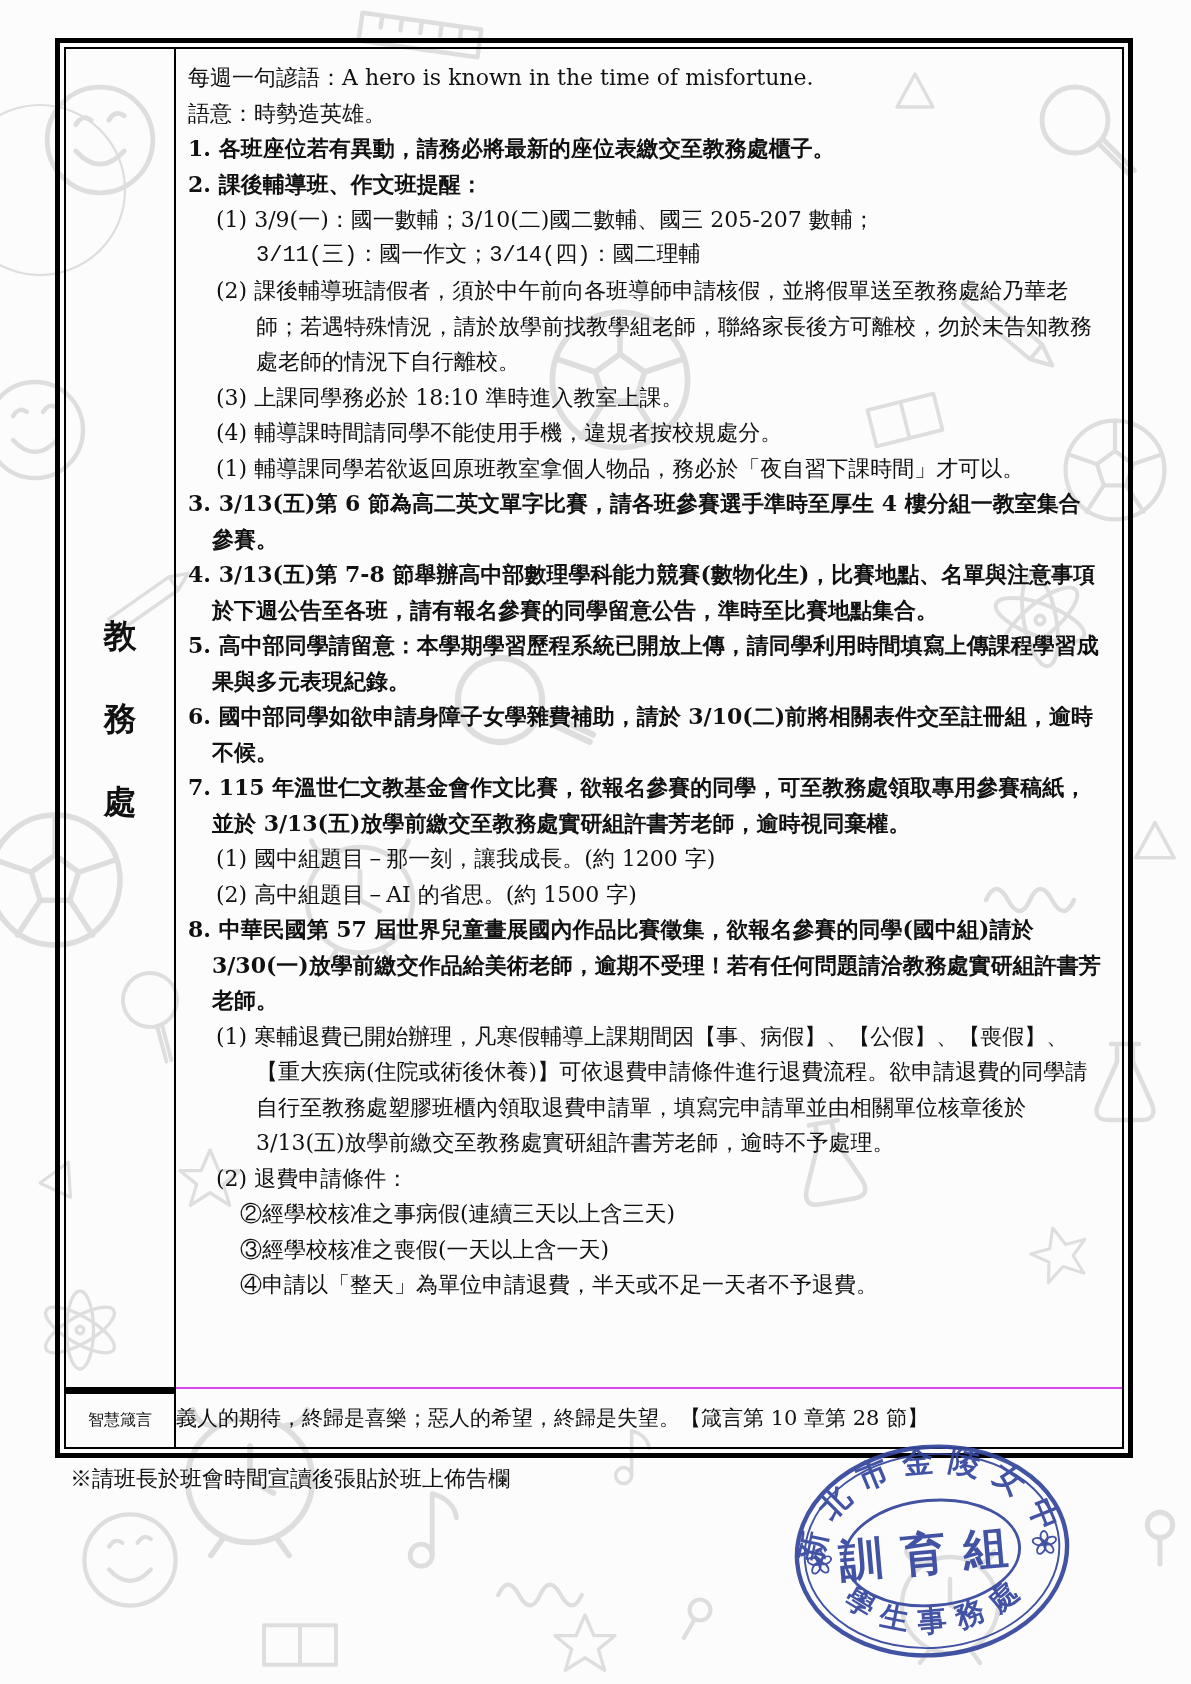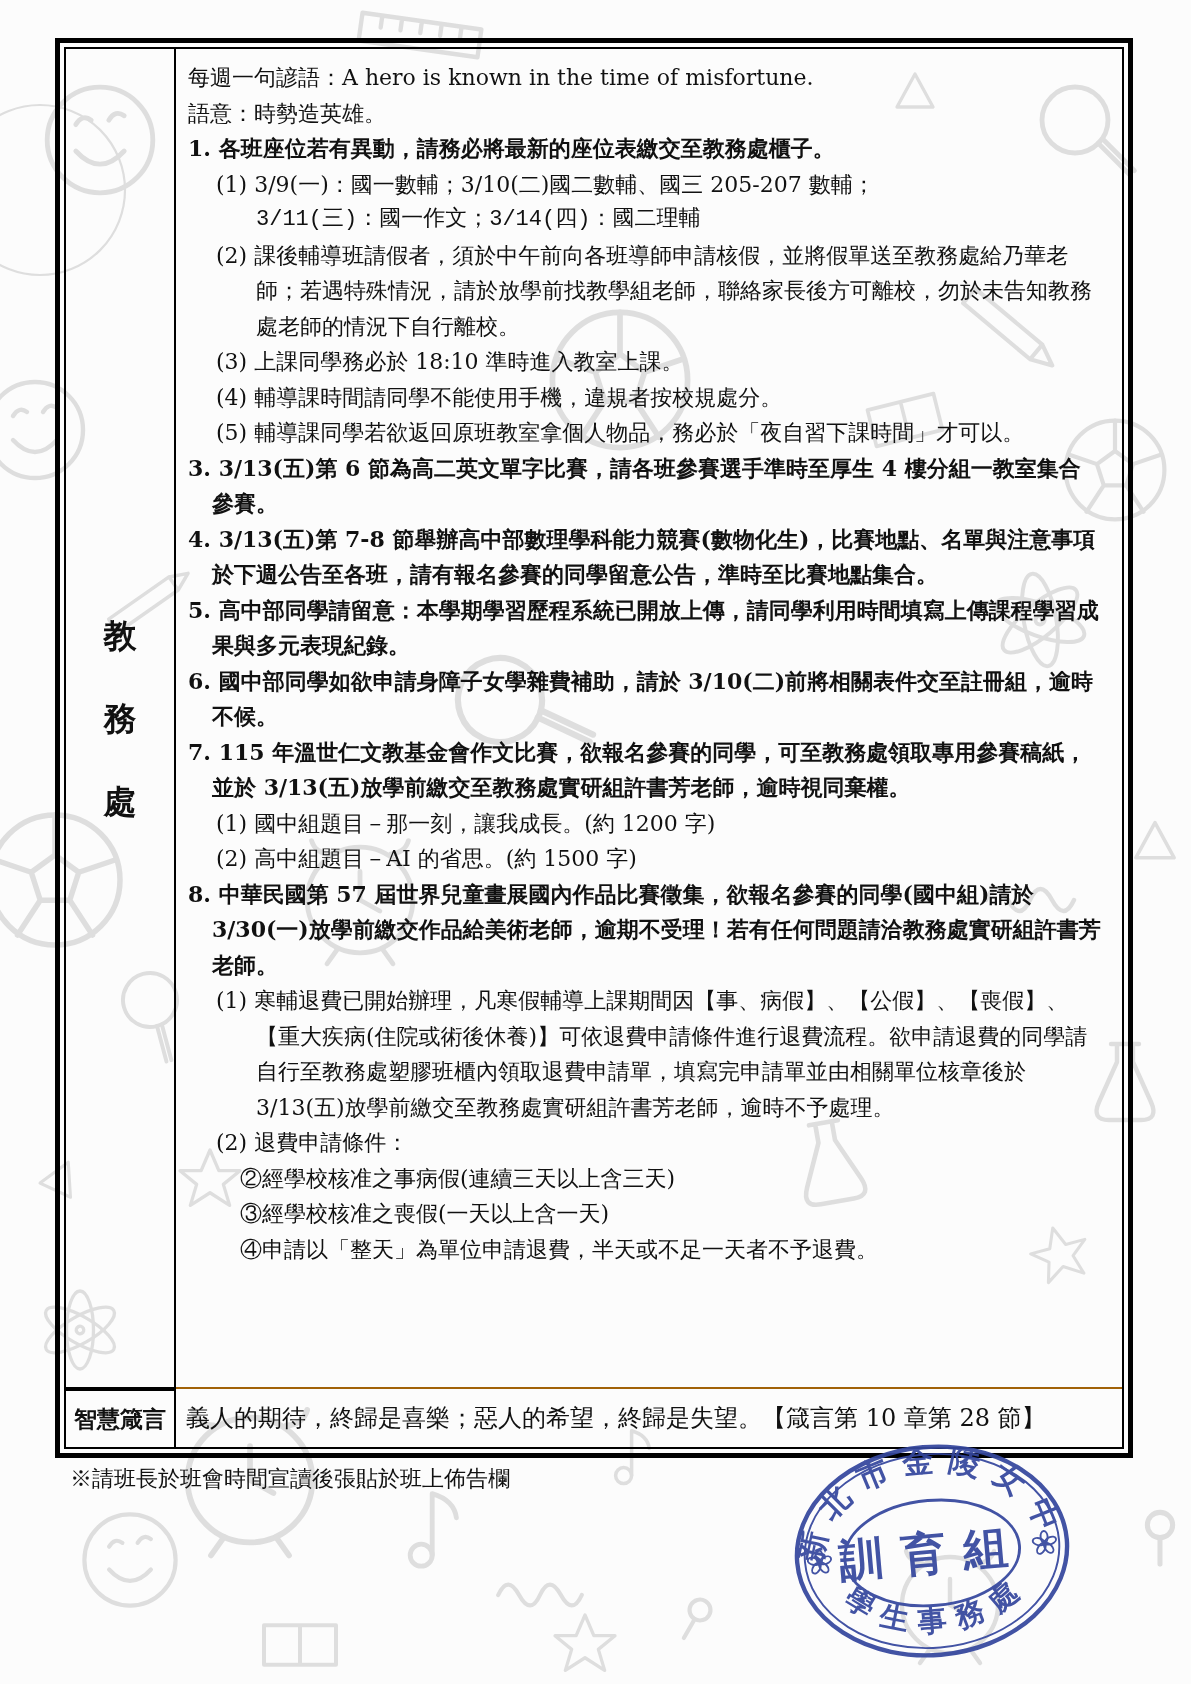--- a/index.html
+++ b/index.html
@@ -34,28 +34,28 @@
     padding:11px 20px 0 12px;overflow:hidden;
   }
   .ln{font-size:22px;line-height:35.5px;}
   .ln.flush{padding-left:0;}
   .ln.item{padding-left:24px;text-indent:-24px;font-weight:bold;}
   .ln.sub{padding-left:68px;text-indent:-40px;}
   .ln.subcont{padding-left:68px;font-family:Liberation Mono, monospace;}
   .ln.circ{padding-left:52px;}
 
   .cell-wisdom-label{
-    border-right:2px solid #000;border-top:4px solid #000000;
+    border-right:2px solid #000;border-top:7px solid #000000;
     display:flex;align-items:center;justify-content:center;
-    font-weight:700;font-size:23px;letter-spacing:0px;
+    font-weight:400;font-size:16px;letter-spacing:0px;
   }
   .cell-wisdom-text{
-    border-top:2px solid #a16207;
-    display:flex;align-items:center;padding-left:10px;
-    font-size:24px;
+    border-top:2px solid #d946ef;
+    display:flex;align-items:center;
+    font-size:21px;
   }
 
   .footer-note{
     position:absolute;left:70px;top:1464px;z-index:1;
     font-size:22px;
   }
 
   
   .stamp{
     position:absolute;left:786px;top:1434px;width:292px;height:234px;z-index:2;
@@ -166,26 +166,27 @@
       <div class="cell-office">
         <div class="office-char">教</div>
         <div class="office-char">務</div>
         <div class="office-char">處</div>
       </div>
 
       <div class="cell-content">
         <div class="ln flush">每週一句諺語：A hero is known in the time of misfortune.</div>
         <div class="ln flush">語意：時勢造英雄。</div>
         <div class="ln item">1. 各班座位若有異動，請務必將最新的座位表繳交至教務處櫃子。</div>
+        <div class="ln item">2. 課後輔導班、作文班提醒：</div>
         <div class="ln sub">(1) 3/9(一)：國一數輔；3/10(二)國二數輔、國三 205-207 數輔；</div>
         <div class="ln subcont">3/11(三)：國一作文；3/14(四)：國二理輔</div>
         <div class="ln sub">(2) 課後輔導班請假者，須於中午前向各班導師申請核假，並將假單送至教務處給乃華老師；若遇特殊情況，請於放學前找教學組老師，聯絡家長後方可離校，勿於未告知教務處老師的情況下自行離校。</div>
         <div class="ln sub">(3) 上課同學務必於 18:10 準時進入教室上課。</div>
         <div class="ln sub">(4) 輔導課時間請同學不能使用手機，違規者按校規處分。</div>
-        <div class="ln sub">(5) 輔導課同學若欲返回原班教室拿個人物品，務必於「夜自習下課時間」才可以。</div>
+        <div class="ln sub">(1) 輔導課同學若欲返回原班教室拿個人物品，務必於「夜自習下課時間」才可以。</div>
         <div class="ln item">3. 3/13(五)第 6 節為高二英文單字比賽，請各班參賽選手準時至厚生 4 樓分組一教室集合參賽。</div>
         <div class="ln item">4. 3/13(五)第 7-8 節舉辦高中部數理學科能力競賽(數物化生)，比賽地點、名單與注意事項於下週公告至各班，請有報名參賽的同學留意公告，準時至比賽地點集合。</div>
         <div class="ln item">5. 高中部同學請留意：本學期學習歷程系統已開放上傳，請同學利用時間填寫上傳課程學習成果與多元表現紀錄。</div>
         <div class="ln item">6. 國中部同學如欲申請身障子女學雜費補助，請於 3/10(二)前將相關表件交至註冊組，逾時不候。</div>
         <div class="ln item">7. 115 年溫世仁文教基金會作文比賽，欲報名參賽的同學，可至教務處領取專用參賽稿紙，並於 3/13(五)放學前繳交至教務處實研組許書芳老師，逾時視同棄權。</div>
         <div class="ln sub">(1) 國中組題目－那一刻，讓我成長。(約 1200 字)</div>
         <div class="ln sub">(2) 高中組題目－AI 的省思。(約 1500 字)</div>
         <div class="ln item">8. 中華民國第 57 屆世界兒童畫展國內作品比賽徵集，欲報名參賽的同學(國中組)請於 3/30(一)放學前繳交作品給美術老師，逾期不受理！若有任何問題請洽教務處實研組許書芳老師。</div>
         <div class="ln sub">(1) 寒輔退費已開始辦理，凡寒假輔導上課期間因【事、病假】、【公假】、【喪假】、【重大疾病(住院或術後休養)】可依退費申請條件進行退費流程。欲申請退費的同學請自行至教務處塑膠班櫃內領取退費申請單，填寫完申請單並由相關單位核章後於 3/13(五)放學前繳交至教務處實研組許書芳老師，逾時不予處理。</div>
         <div class="ln sub">(2) 退費申請條件：</div>

